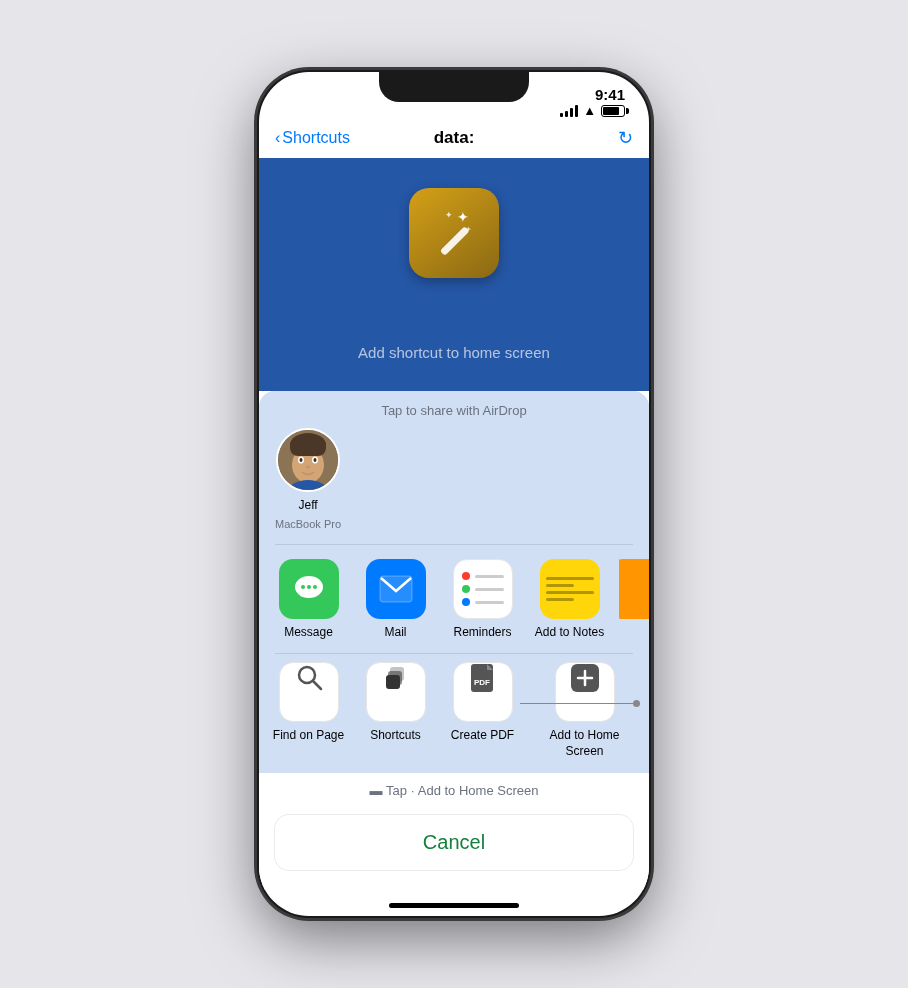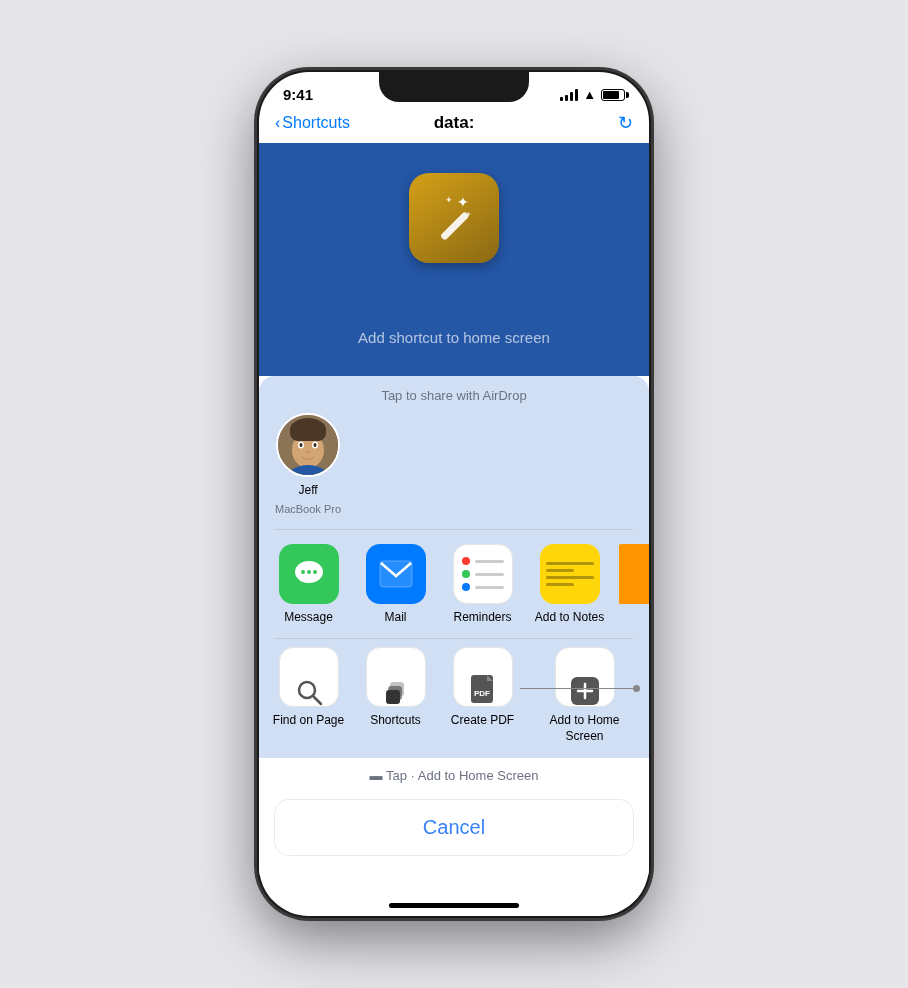--- a/index.html
+++ b/index.html
@@ -30,24 +30,25 @@
       height: 30px;
       background: #1a1a1a;
       border-radius: 0 0 20px 20px;
       z-index: 100;
     }
 
     
     .status-bar {
       display: flex;
       justify-content: space-between;
-      align-items: center;
+      align-items: flex-end;
       padding: 14px 24px 6px;
       position: relative;
       z-index: 10;
+      flex-direction: column;
     }
     .status-time {
       font-size: 15px;
       font-weight: 600;
       color: #000;
     }
     .status-icons {
       display: flex;
       align-items: center;
       gap: 5px;
@@ -273,21 +274,21 @@
       align-items: center;
       gap: 6px;
       min-width: 75px;
     }
     .action-icon-box {
       width: 60px;
       height: 60px;
       border-radius: 14px;
       background: #fff;
       display: flex;
-      align-items: flex-end;
+      align-items: flex-start;
       justify-content: center;
       font-size: 24px;
       border: 1px solid #e5e5e5;
     }
     .action-label {
       font-size: 12px;
       color: #000;
       text-align: center;
       line-height: 1.3;
     }
@@ -310,21 +311,21 @@
       padding: 10px 16px 20px;
     }
     .cancel-btn {
       width: 100%;
       padding: 16px;
       border-radius: 14px;
       background: #fff;
       border: none;
       font-size: 20px;
       font-weight: 400;
-      color: #3b82f6;
+      color: #15803d;
       cursor: pointer;
       box-shadow: 0 0 0 1px rgba(0,0,0,0.08);
     }
 
     
     .home-indicator {
       position: absolute;
       bottom: 8px;
       left: 50%;
       transform: translateX(-50%);

